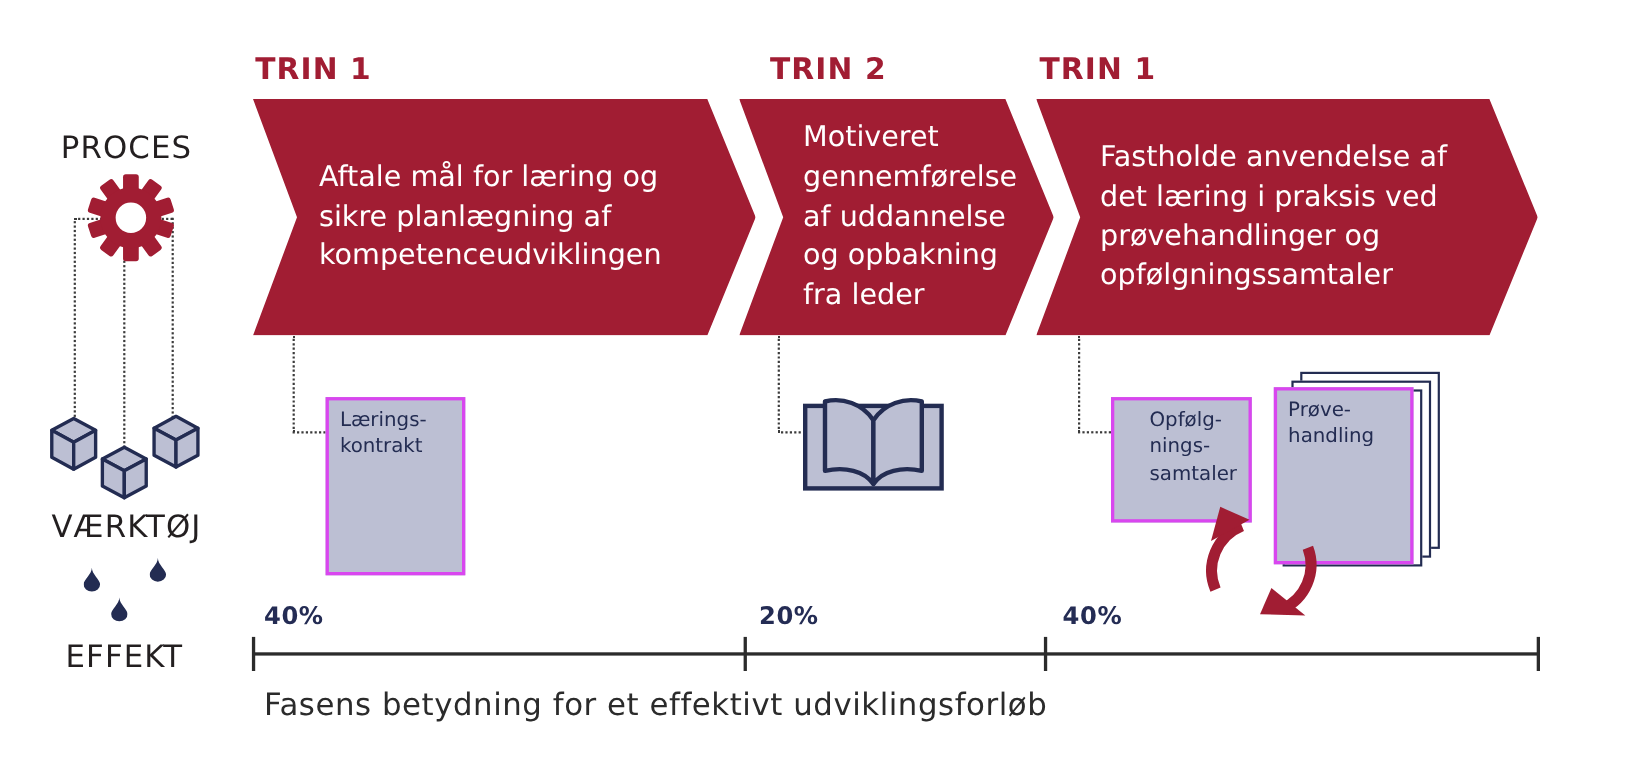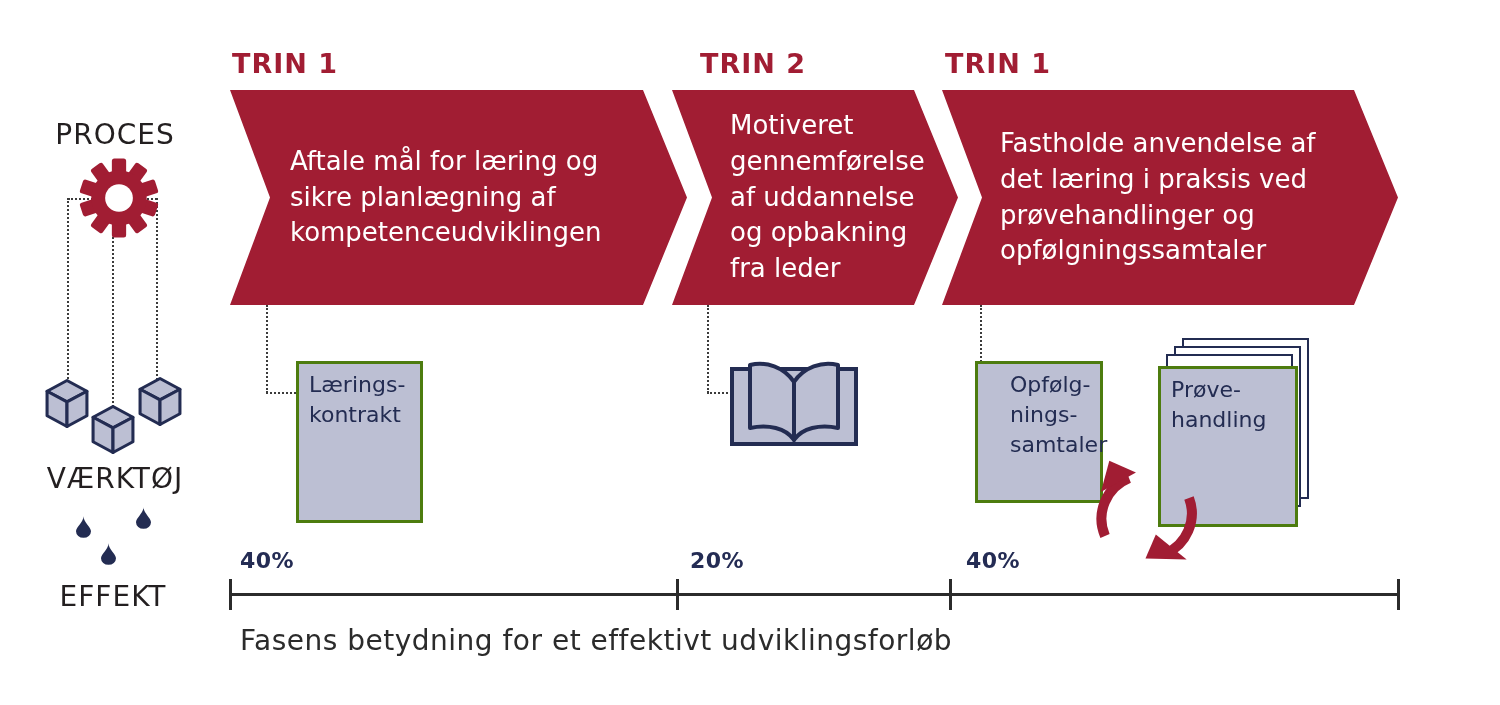--- a/index.html
+++ b/index.html
@@ -23,22 +23,22 @@
   .arrow{
     top:90px;height:215px;background:#a11d33;color:#ffffff;
     display:flex;align-items:center;
     clip-path:polygon(0 0, calc(100% - 44px) 0, 100% 50%, calc(100% - 44px) 100%, 0 100%, 40px 50%);
   }
   .arrow .txt{
     font-size:26px;line-height:1.38;white-space:pre-line;
   }
   
   .toolbox{
-    background:#bcbfd3;border:3px solid #4d7c0f;box-sizing:border-box;
-    color:#232c52;font-size:22px;line-height:1.36;white-space:pre-line;
+    background:#bcbfd3;border:3px solid #d946ef;box-sizing:border-box;
+    color:#232c52;font-size:18px;line-height:1.36;white-space:pre-line;
     padding:6px 0 0 10px;
   }
   .page{
     background:#ffffff;border:2px solid #232c52;box-sizing:border-box;
   }
   .percent{
     color:#242c54;font-size:22px;font-weight:bold;letter-spacing:0.5px;
   }
   .axis-line{background:#2b2b2b;height:3px;}
   .axis-tick{background:#2b2b2b;width:3px;height:31px;}
@@ -140,28 +140,28 @@
 
   <div class="abs toolbox" style="left:296px;top:361px;width:127px;height:162px;">Lærings-
 kontrakt</div>
 
   <svg class="abs" style="left:728px;top:356px;" width="132" height="94" viewBox="0 0 132 94">
     <rect x="4" y="13" width="124" height="75" fill="#bcbfd3" stroke="#232c52" stroke-width="4"></rect>
     <path d="M66 26 C56 11 38 5 22 9 L22 72 C40 68 58 72 66 84 Z" fill="#bcbfd3" stroke="#232c52" stroke-width="4" stroke-linejoin="round"></path>
     <path d="M66 26 C76 11 94 5 110 9 L110 72 C92 68 74 72 66 84 Z" fill="#bcbfd3" stroke="#232c52" stroke-width="4" stroke-linejoin="round"></path>
   </svg>
 
-  <div class="abs toolbox" style="left:975px;top:361px;width:128px;height:142px;padding-left:32px;">Opfølg-
+  <div class="abs toolbox" style="left:1010px;top:361px;width:128px;height:114px;padding-left:32px;">Opfølg-
 nings-
 samtaler</div>
 
   <div class="abs page" style="left:1182px;top:338px;width:127px;height:161px;"></div>
   <div class="abs page" style="left:1174px;top:346px;width:127px;height:161px;"></div>
   <div class="abs page" style="left:1166px;top:354px;width:127px;height:161px;"></div>
-  <div class="abs toolbox" style="left:1158px;top:366px;width:140px;height:161px;">Prøve-
+  <div class="abs toolbox" style="left:1158px;top:352px;width:127px;height:161px;">Prøve-
 handling</div>
 
   <svg class="abs" style="left:1087px;top:456px;z-index:5;" width="122" height="122" viewBox="0 0 122 122">
     <g stroke="#a11d33" stroke-width="10" fill="none">
       <path d="M 18 80 A 44 44 0 0 1 42 22"></path>
       <path d="M 102 42 A 44 44 0 0 1 78 98"></path>
     </g>
     <polygon points="16,38 48,14 20,6" fill="#a11d33" transform="rotate(8 30 22)"></polygon>
     <polygon points="70,78 99,105 58,101" fill="#a11d33" transform="rotate(-4 78 95)"></polygon>
   </svg>

